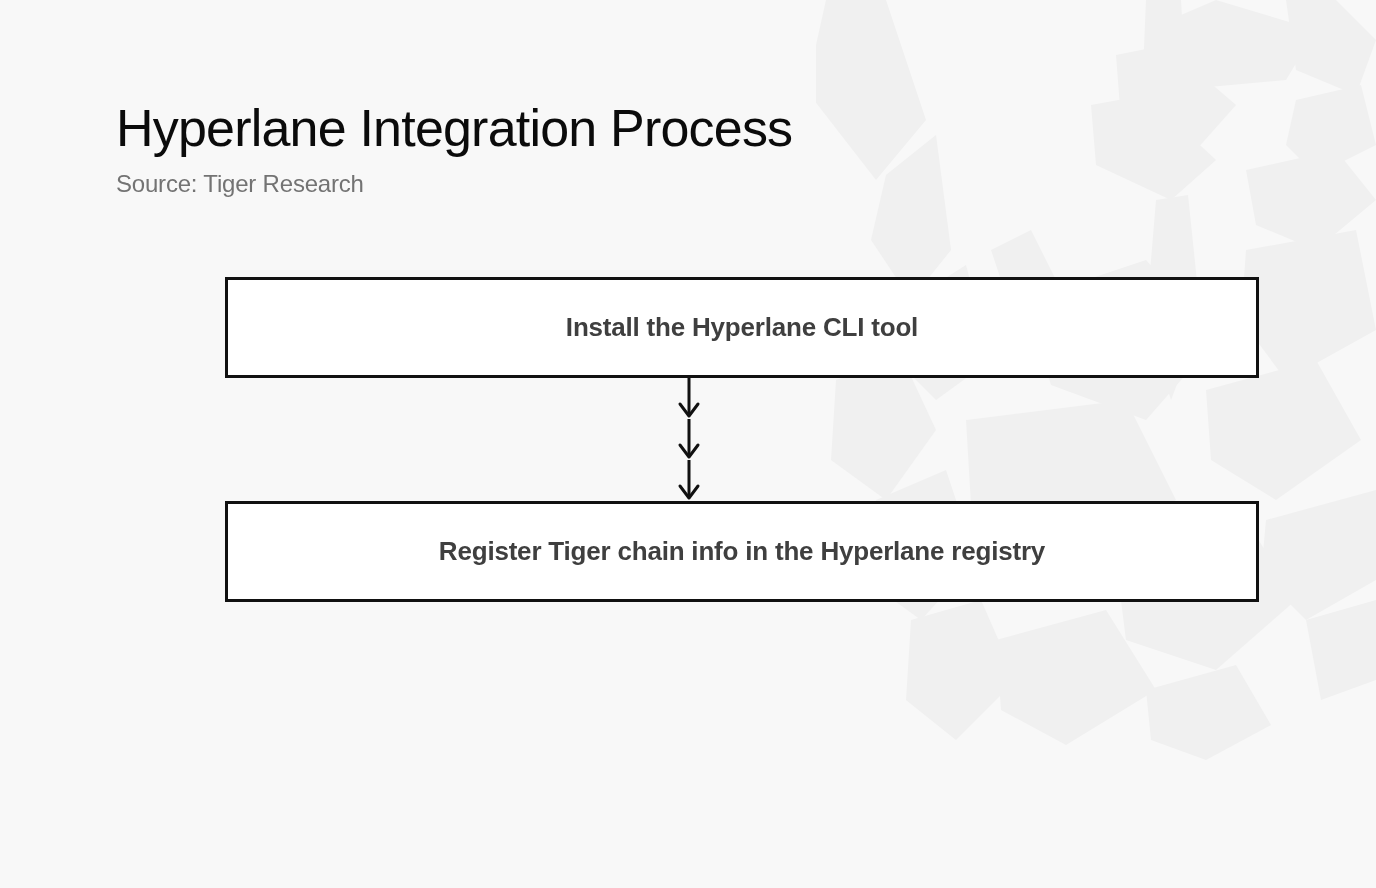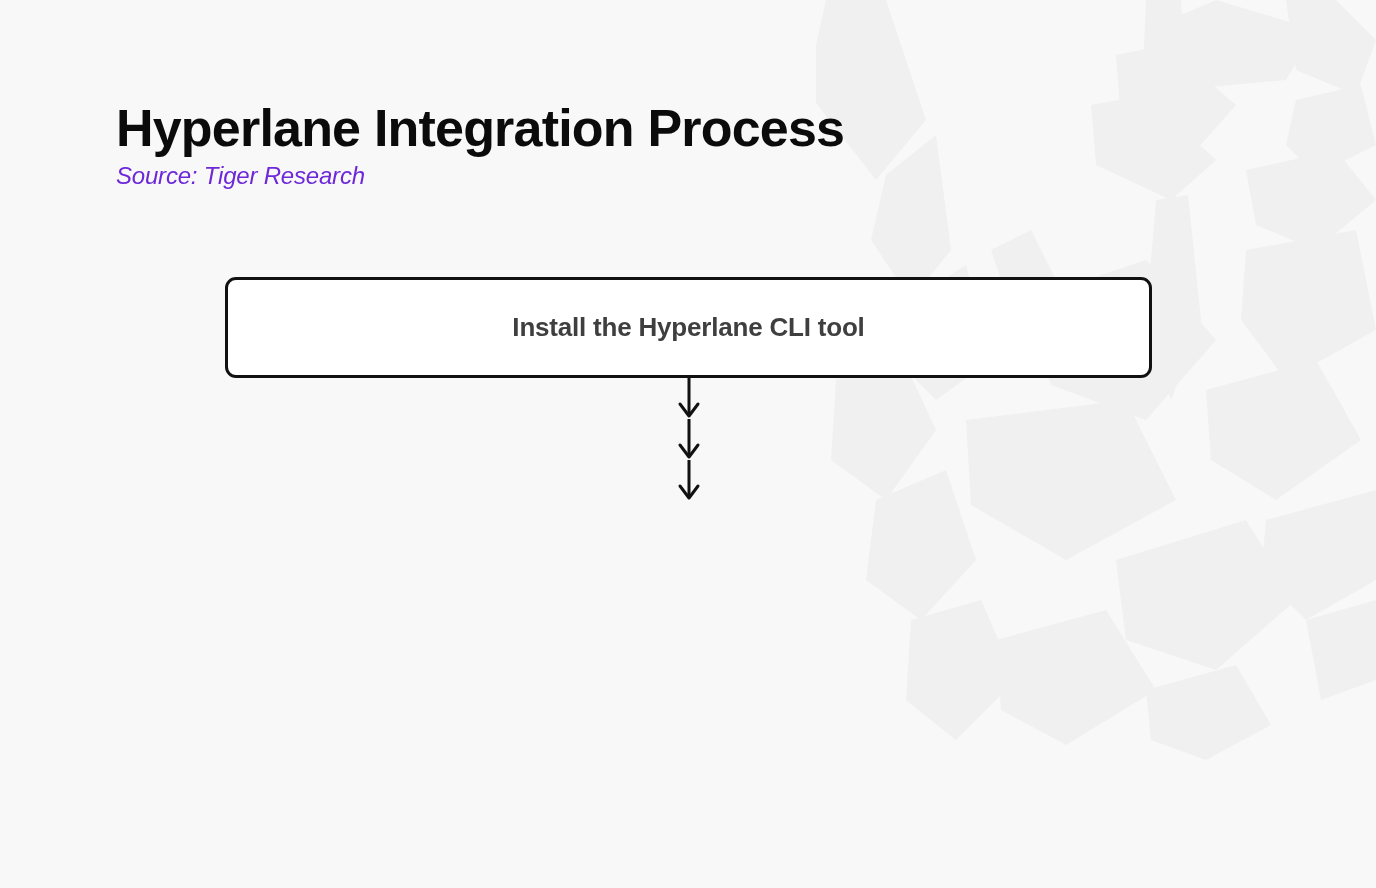--- a/index.html
+++ b/index.html
@@ -28,51 +28,50 @@
 
   
   #header {
     position: absolute;
     left: 116px;
     top: 100px;
     z-index: 2;
   }
   #page-title {
     font-size: 52px;
-    font-weight: 700;
+    font-weight: 400;
     color: #0b0b0b;
     letter-spacing: -0.8px;
     line-height: 1.08;
     margin: 0;
     white-space: nowrap;
   }
   #source-line {
     font-size: 24px;
-    font-style: italic;
-    color: #6d28d9;
-    margin-top: 6px;
+    color: #737373;
+    margin-top: 14px;
     letter-spacing: -0.2px;
     white-space: nowrap;
   }
 
   
   #flowchart {
     position: absolute;
     left: 225px;
     top: 277px;
     width: 927px;
     z-index: 2;
   }
   .flow-node {
     box-sizing: border-box;
-    width: 927px;
+    width: 1034px;
     height: 101px;
     background: #ffffff;
     border: 3px solid #111111;
-    border-radius: 11px;
+    border-radius: 0;
     display: flex;
     align-items: center;
     justify-content: center;
   }
   .flow-node-label {
     font-size: 26px;
     font-weight: 700;
     color: #3f3f3f;
     letter-spacing: -0.2px;
     text-align: center;
@@ -155,14 +154,17 @@
   </div>
 
 
   <div class="flow-connector">
     <svg width="24" height="41" viewBox="0 0 24 41">
       <line x1="12" y1="0" x2="12" y2="36" stroke="#111111" stroke-width="3"></line>
       <polyline points="3,26 12,38 21,26" fill="none" stroke="#111111" stroke-width="3" stroke-linecap="round" stroke-linejoin="round"></polyline>
     </svg>
   </div>
 
+  <div class="flow-node">
+    <span class="flow-node-label">Register Tiger chain info in the Hyperlane registry</span>
+  </div>
 
 </div>
 
 </body></html>

